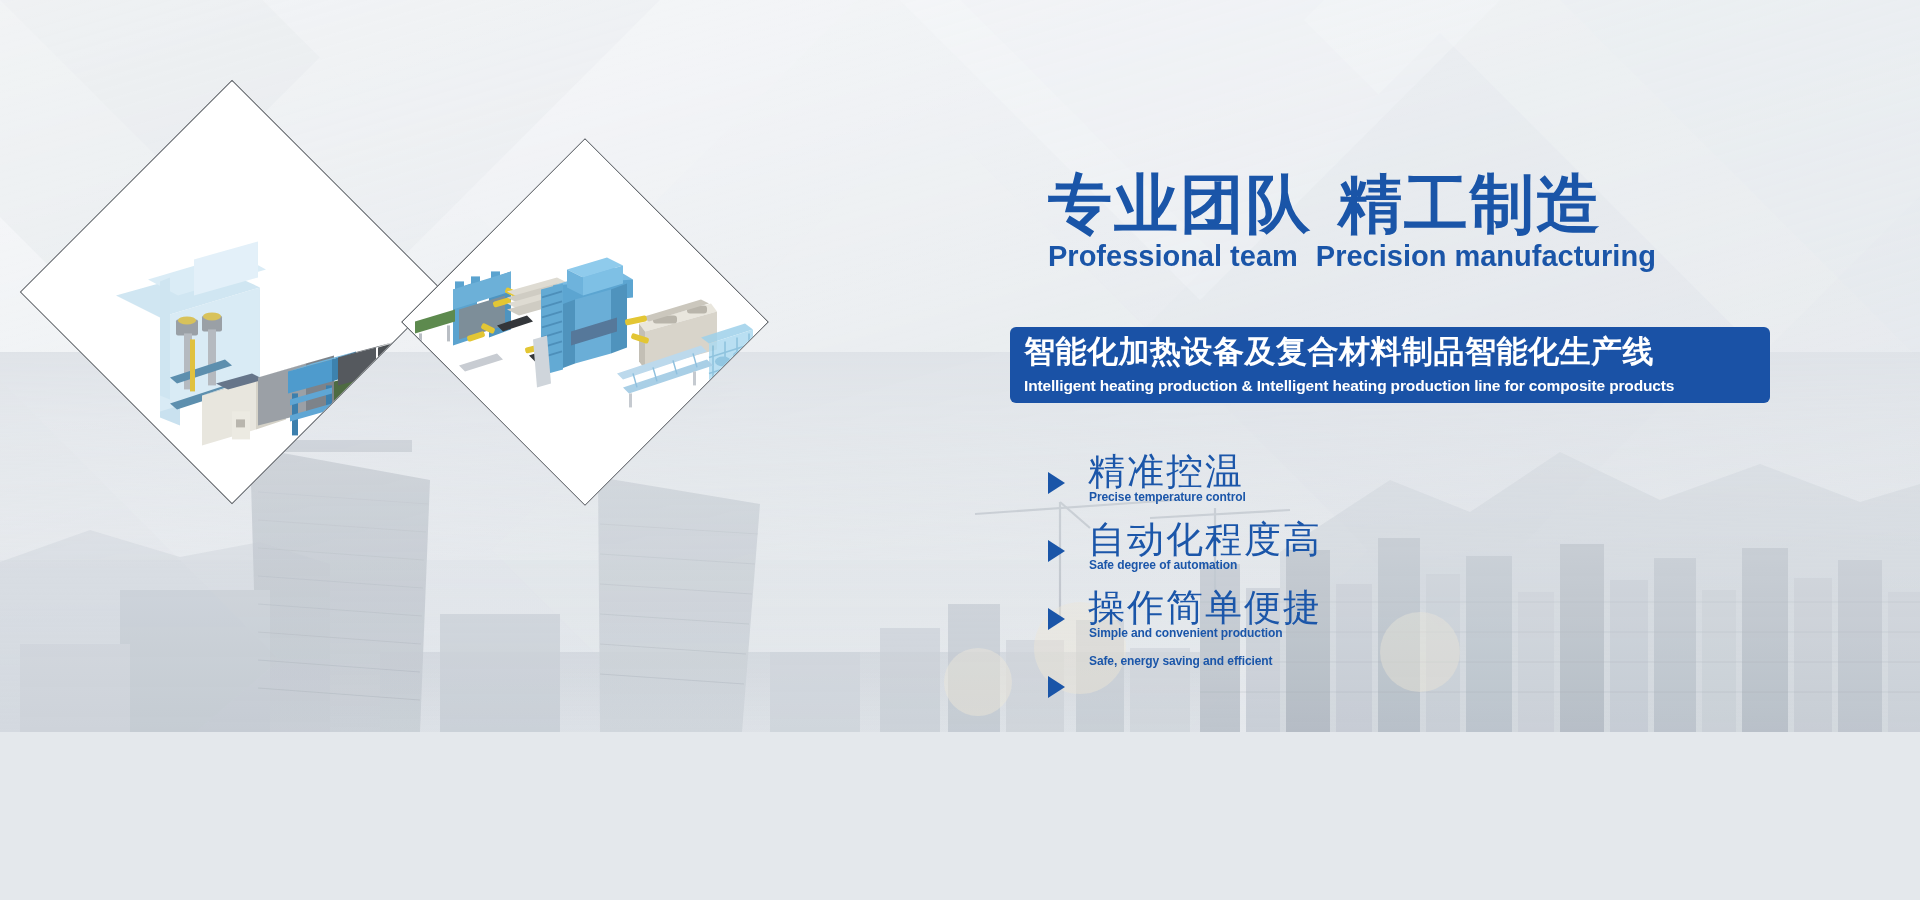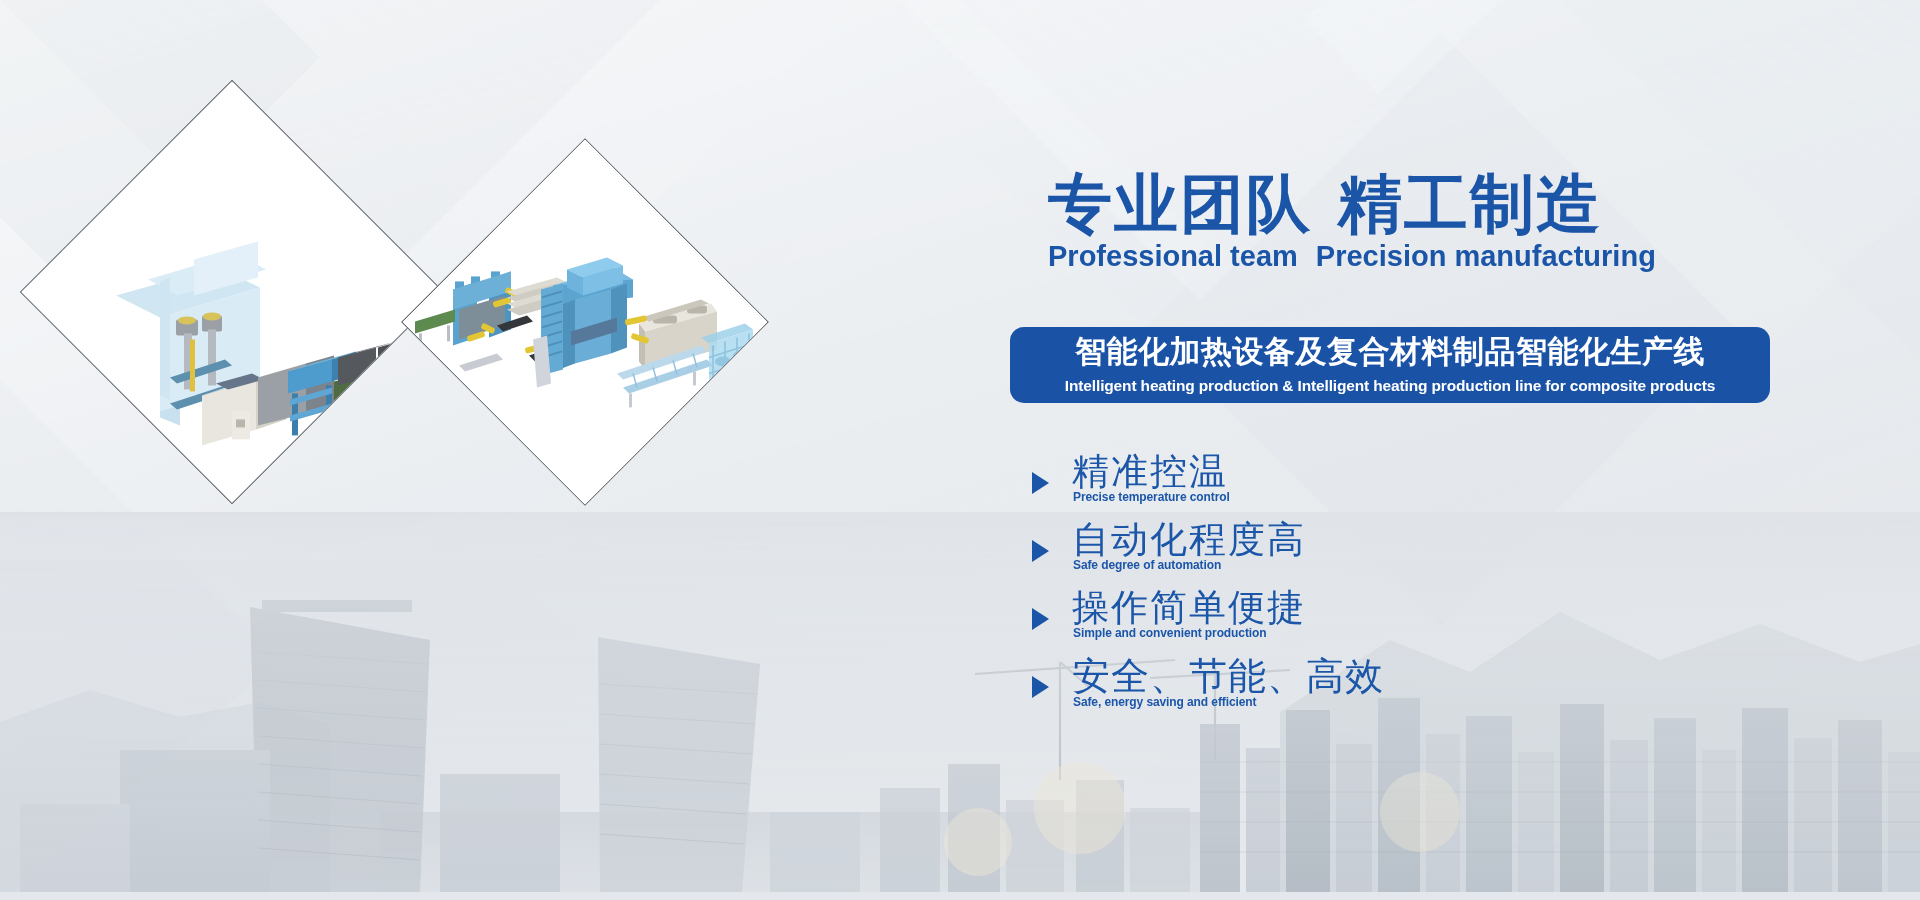--- a/index.html
+++ b/index.html
@@ -3,21 +3,21 @@
 <meta charset="utf-8">
 <style>
   * { margin:0; padding:0; box-sizing:border-box; }
   html, body { width:1920px; height:900px; overflow:hidden; }
   body {
     font-family:"Liberation Sans","DejaVu Sans",sans-serif;
     background:#e4e8ec;
   }
   .banner {
     position:relative;
-    width:1920px; height:892px;
+    width:1920px; height:732px;
     overflow:hidden;
     background:linear-gradient(135deg,#eef1f4 0%,#e2e6eb 35%,#dfe4e9 60%,#e9ecef 100%);
   }
 
   
   .bg-geo { position:absolute; inset:0; overflow:hidden; }
   .bg-geo svg { position:absolute; inset:0; width:1920px; height:900px; display:block; }
 
   
   .skyline { position:absolute; left:0; bottom:0; width:1920px; height:380px; overflow:hidden; }
@@ -54,37 +54,36 @@
     margin-top:6px;
     font-size:29px; font-weight:700; color:#1a55a8;
     letter-spacing:0px; line-height:1.0;
   }
   .headline .en .gap { display:inline-block; width:18px; }
 
   .blue-bar {
     position:absolute; left:0px; top:327px;
     width:760px; padding:7px 14px 8px 14px;
     background:#1a52a6;
-    border-radius:14px;
-    text-align:center;
+    border-radius:6px;
   }
   .blue-bar .bb-cn {
     font-size:31px; font-weight:bold; color:#ffffff;
     letter-spacing:0.5px; line-height:1.12;
     font-family:"DejaVu Sans",sans-serif;
     white-space:nowrap;
   }
   .blue-bar .bb-en {
     margin-top:8px;
     font-size:15.5px; font-weight:600; color:#ffffff;
     line-height:1.15; white-space:nowrap;
     letter-spacing:-0.15px;
   }
 
-  .features { position:absolute; left:16px; top:450px; width:560px; }
+  .features { position:absolute; left:32px; top:450px; width:560px; }
   .feature { position:relative; height:68px; }
   .feature .tri {
     position:absolute; left:6px; top:22px;
     width:0; height:0;
     border-top:11px solid transparent;
     border-bottom:11px solid transparent;
     border-left:17px solid #1a55a8;
   }
   .feature .ftext { position:absolute; left:46px; top:2px; }
   .feature .f-cn {
@@ -484,21 +483,20 @@
         <span class="tri"></span>
         <div class="ftext">
           <div class="f-cn">操作简单便捷</div>
           <div class="f-en">Simple and convenient production</div>
         </div>
       </div>
 
       <div class="feature" id="feature-4">
         <span class="tri"></span>
         <div class="ftext">
-          <div class="f-cn">安全、节能、高效</div>
           <div class="f-en">Safe, energy saving and efficient</div>
         </div>
       </div>
 
     </div>
   </div>
 
 </div>
 
 </body></html>

